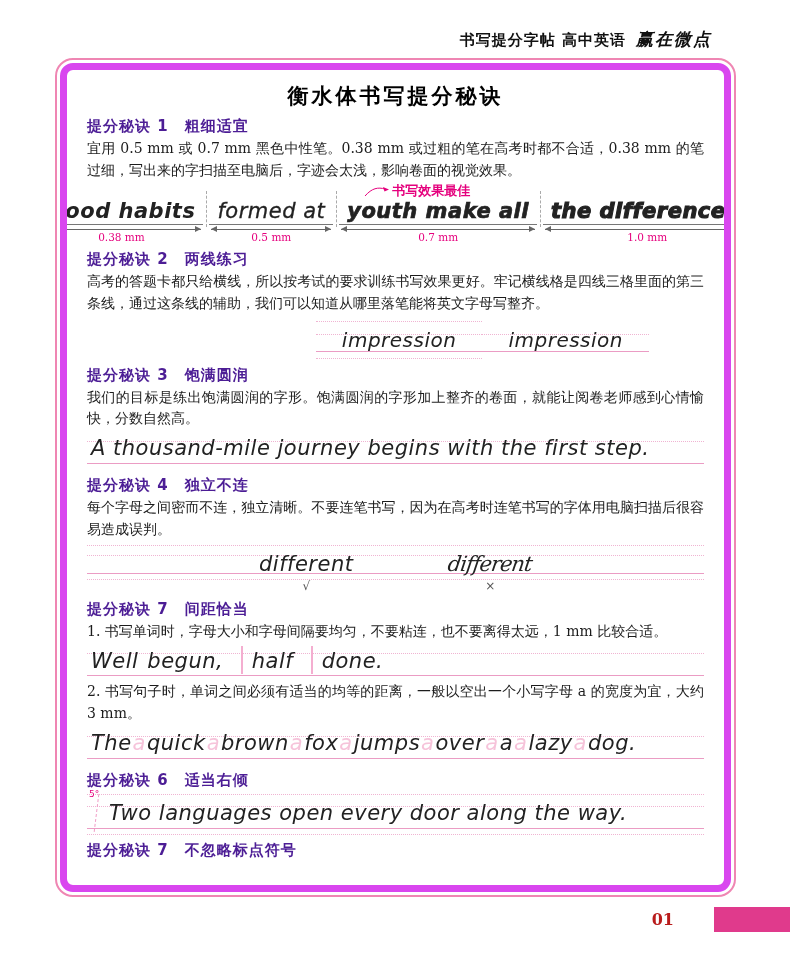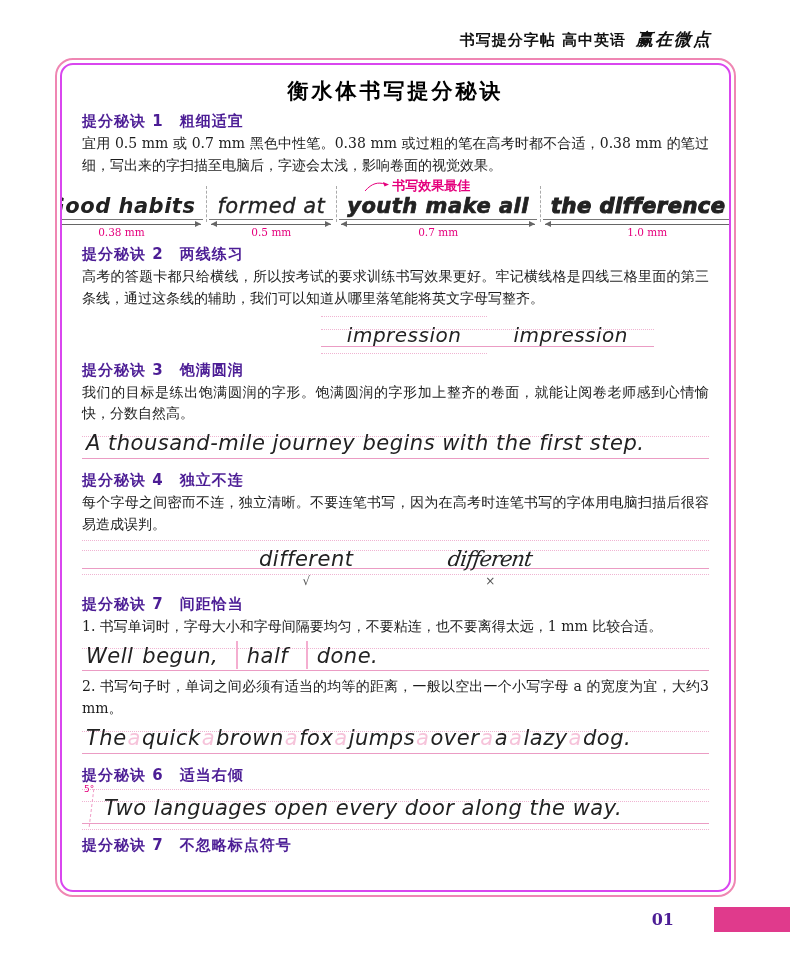--- a/index.html
+++ b/index.html
@@ -17,21 +17,21 @@
   }
   .brand { font-style: italic; font-size: 17px; letter-spacing: 2px; }
   
   .frame {
     position: absolute; left: 55px; top: 58px; width: 681px; height: 839px;
     border: 2px solid #ef86b3; border-radius: 18px; padding: 3px;
     background: #fff;
   }
   .frame-inner {
     width: 100%; height: 100%;
-    border: 2px solid #d946ef; border-radius: 13px;
+    border: 7px solid #d946ef; border-radius: 13px;
     padding: 8px 20px 6px; overflow: hidden;
   }
   .page-title {
     text-align: center; font-size: 21px; font-weight: bold; letter-spacing: 3px;
     margin: 4px 0 6px; color: #000;
   }
   .tip-head {
     color: #4c1d95; font-weight: bold; font-size: 15px;
     font-family: "DejaVu Sans", "Liberation Sans", sans-serif;
     margin: 7px 0 2px; letter-spacing: 1px;
@@ -84,21 +84,21 @@
   .diff-row { height:48px; margin-top:4px; }
   .diff-cols { position:relative; z-index:1; display:flex; justify-content:center; gap:95px; height:100%; align-items:flex-end; }
   .diff-col { display:flex; flex-direction:column; align-items:center; }
   .mark { font-size:12px; color:#555; margin-top:3px; font-family:"DejaVu Sans", sans-serif; }
   .tick { display:inline-block; width:1.5px; height:28px; background:#f4aed0; margin:0 9px; vertical-align:-6px; }
   .hand .w { margin-right:9px; }
   .spacer { color:#f6c3da; margin:0 1px; }
   .angle-label { position:absolute; left:2px; top:-9px; color:#e5007d; font-size:9px; font-family:"DejaVu Sans",sans-serif; z-index:2; }
   .angle-line { position:absolute; left:9px; top:-4px; height:38px; width:0; border-left:1px dashed #f09cc6; transform:rotate(7deg); z-index:2; }
   
-  .page-num { position:absolute; bottom:31px; right:116px; font-weight:bold; font-size:16px; color:#4c1d95; }
+  .page-num { position:absolute; bottom:31px; right:116px; font-weight:bold; font-size:16px; color:#b91c1c; }
   .page-block { position:absolute; bottom:28px; right:0; width:76px; height:25px; background:#e03a8c; }
 </style>
 </head>
 <body>
 
 <div class="page-header">
   <span>书写提分字帖 高中英语</span>
   <span class="brand">赢在微点</span>
 </div>
 

